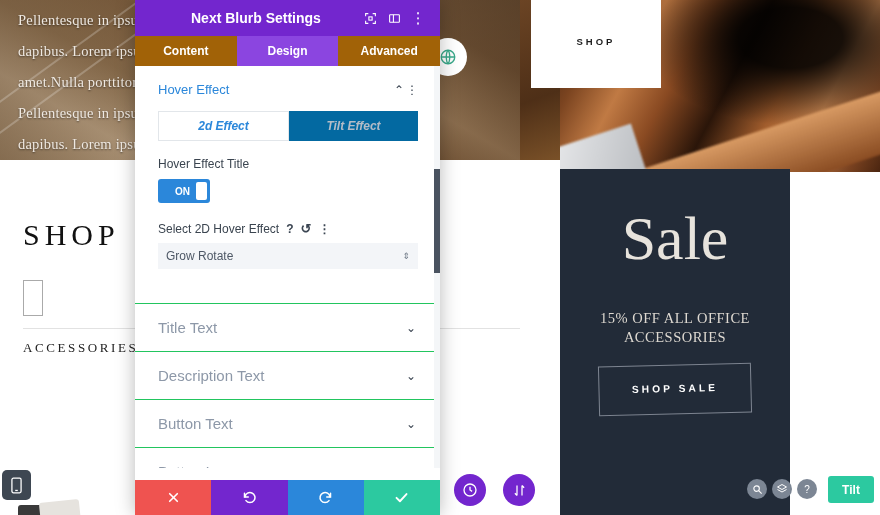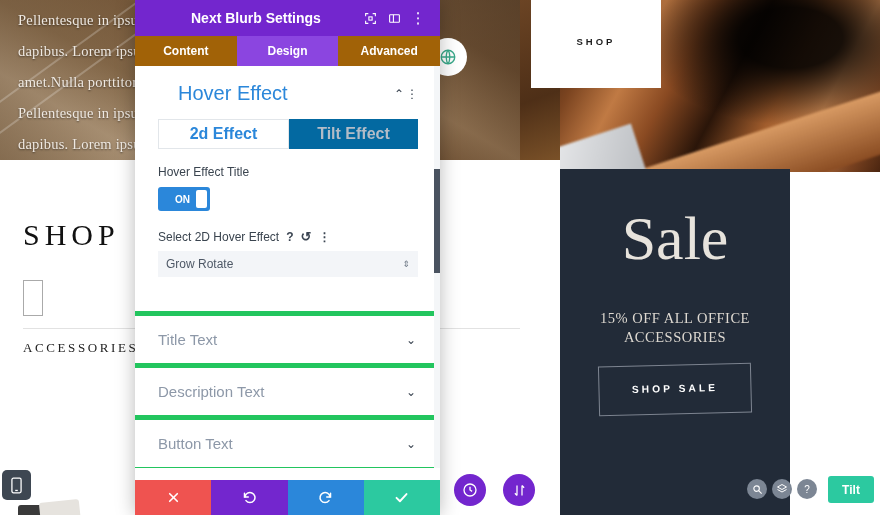--- a/index.html
+++ b/index.html
@@ -177,28 +177,28 @@
   }
   .tab.active{background:#8b45e0;}
 
   .modal-body{flex:1;overflow:hidden;position:relative;background:#fff;}
 
   .scroll-track{position:absolute;right:0;top:0;width:6px;height:100%;background:#f4f6f8;}
   .scroll-thumb{position:absolute;right:0;top:103px;width:6px;height:104px;background:#4a5360;}
 
   .section-open{padding:16px 22px 0 23px;}
   .sec-head{display:flex;align-items:center;margin-bottom:14px;}
-  .sec-title{color:#2b87da;font-size:20px;flex:1;margin-left:20px;}
+  .sec-title{color:#2b87da;font-size:13px;flex:1;}
   .chev{color:#3b4552;font-size:12px;width:14px;text-align:center;}
   .dots{color:#3b4552;font-size:12px;width:12px;text-align:center;letter-spacing:0;}
 
   .seg{display:flex;height:30px;margin-bottom:16px;}
   .seg-btn{
     flex:1;display:flex;align-items:center;justify-content:center;
-    font-size:16px;font-weight:bold;
+    font-size:12px;font-weight:bold;font-style:italic;
   }
   .seg-btn.on{background:#fff;border:1px solid #e2e6ea;color:#2b87da;}
   .seg-btn.off{background:#0369a1;color:#b3bcc7;}
 
   .fld-label{font-size:12px;color:#3a444f;margin-bottom:8px;}
   .fld-label-row{display:flex;align-items:center;gap:7px;font-size:12px;color:#3a444f;margin-bottom:7px;}
   .icn{color:#3b4552;font-size:12px;font-weight:bold;}
 
   .toggle{
     width:52px;height:24px;border-radius:3px;background:#2b87da;display:flex;
@@ -208,21 +208,21 @@
   .toggle-knob{width:24px;height:18px;background:#fff;border-radius:2px;margin-left:auto;margin-right:3px;}
 
   .select{
     height:26px;background:#f3f5f8;display:flex;align-items:center;
     padding:0 8px;font-size:12px;color:#4e5866;
   }
   .select .caret{margin-left:auto;font-size:9px;color:#6b7684;line-height:9px;text-align:center;}
 
   .sec-row{
     height:47px;display:flex;align-items:center;padding:0 22px 0 23px;
-    border-top:5px solid #22c55e;
+    border-top:1px solid #22c55e;
   }
   .sec-row .t{flex:1;font-size:15px;color:#8d98a8;}
 
   .modal-foot{height:35px;display:flex;flex:0 0 auto;}
   .foot-btn{flex:1;display:flex;align-items:center;justify-content:center;color:#fff;font-size:14px;}
   #foot-cancel{background:#ef5350;}
   #foot-undo{background:#7326ce;}
   #foot-redo{background:#2b87da;}
   #foot-save{background:#2cc9a0;}
   .foot-pad{height:12px;background:#fff;}

